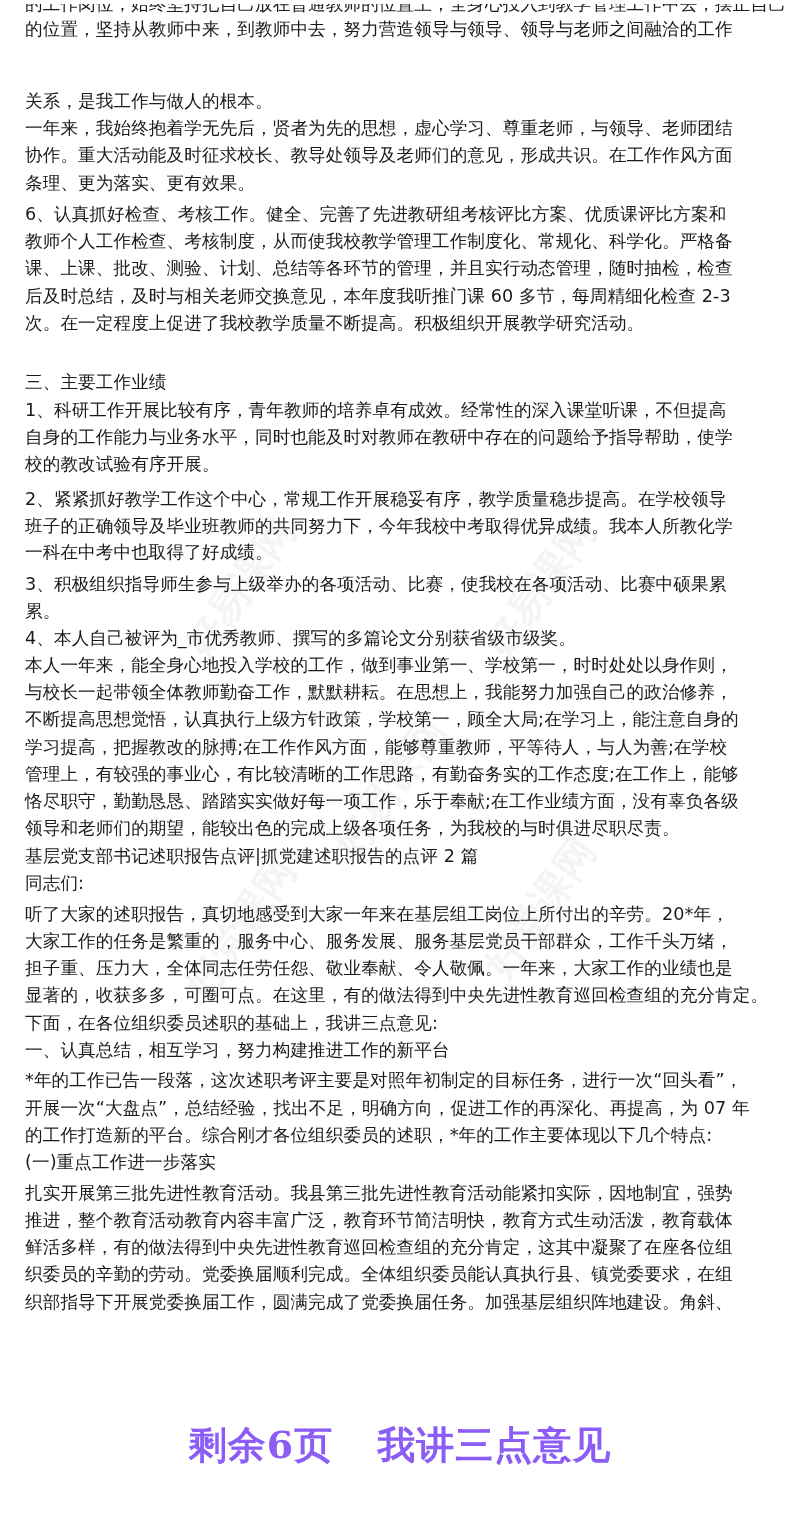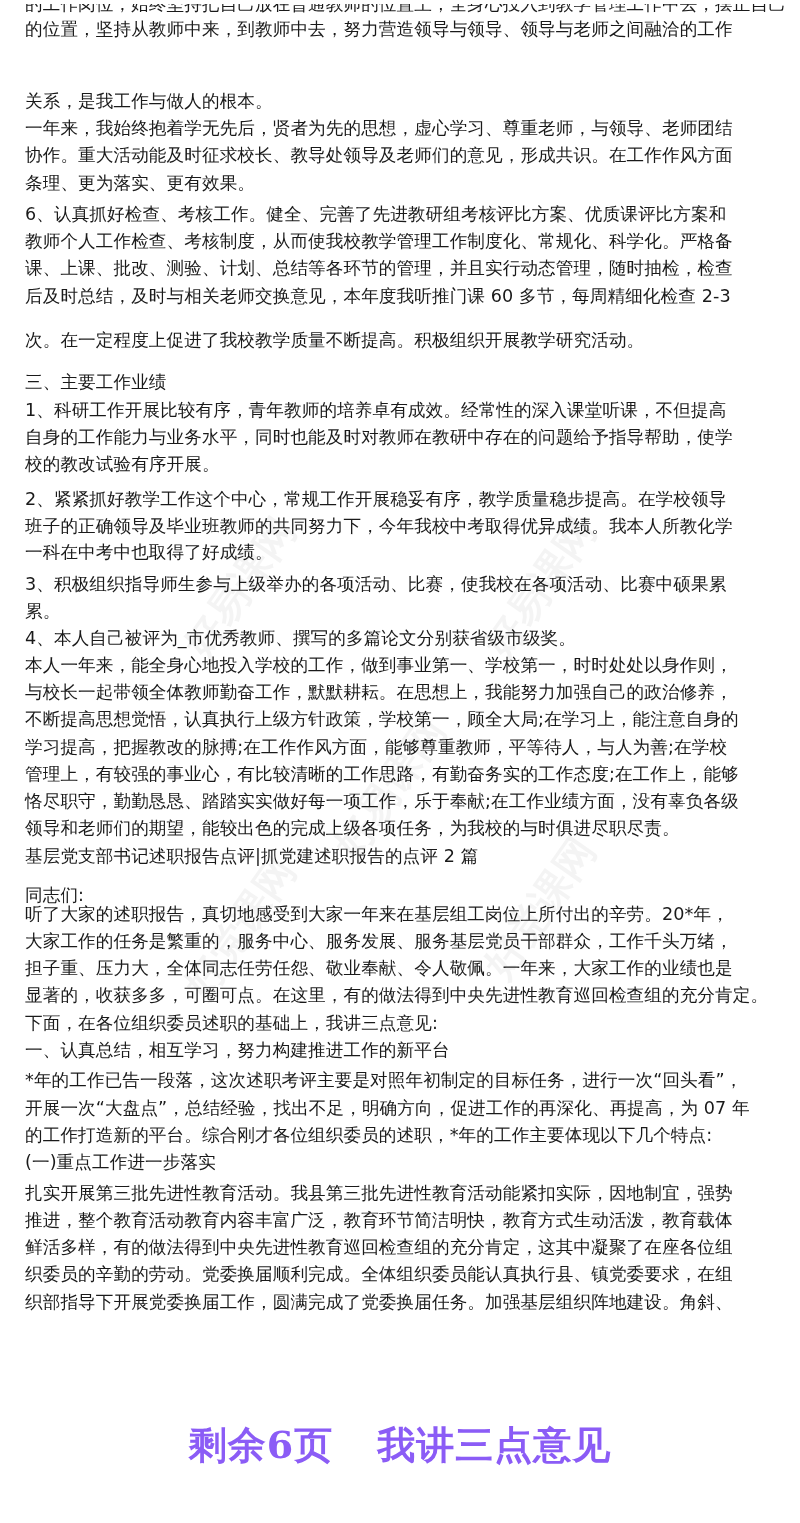--- a/index.html
+++ b/index.html
@@ -38,40 +38,40 @@
       <div class="line cut" style="top: 4px;">的工作岗位，始终坚持把自己放在普通教师的位置上，全身心投入到教学管理工作中去，摆正自己</div>
       <div class="line" style="top: 29px;">的位置，坚持从教师中来，到教师中去，努力营造领导与领导、领导与老师之间融洽的工作</div>
       <div class="line" style="top: 101px;">关系，是我工作与做人的根本。</div>
       <div class="line" style="top: 128px;">一年来，我始终抱着学无先后，贤者为先的思想，虚心学习、尊重老师，与领导、老师团结</div>
       <div class="line" style="top: 155px;">协作。重大活动能及时征求校长、教导处领导及老师们的意见，形成共识。在工作作风方面</div>
       <div class="line" style="top: 183px;">条理、更为落实、更有效果。</div>
       <div class="line" style="top: 214px;">6、认真抓好检查、考核工作。健全、完善了先进教研组考核评比方案、优质课评比方案和</div>
       <div class="line" style="top: 241px;">教师个人工作检查、考核制度，从而使我校教学管理工作制度化、常规化、科学化。严格备</div>
       <div class="line" style="top: 268px;">课、上课、批改、测验、计划、总结等各环节的管理，并且实行动态管理，随时抽检，检查</div>
       <div class="line" style="top: 296px;">后及时总结，及时与相关老师交换意见，本年度我听推门课 60 多节，每周精细化检查 2-3</div>
-      <div class="line" style="top: 340px;">次。在一定程度上促进了我校教学质量不断提高。积极组织开展教学研究活动。</div>
+      <div class="line" style="top: 323px;">次。在一定程度上促进了我校教学质量不断提高。积极组织开展教学研究活动。</div>
       <div class="line" style="top: 382px;">三、主要工作业绩</div>
       <div class="line" style="top: 410px;">1、科研工作开展比较有序，青年教师的培养卓有成效。经常性的深入课堂听课，不但提高</div>
       <div class="line" style="top: 437px;">自身的工作能力与业务水平，同时也能及时对教师在教研中存在的问题给予指导帮助，使学</div>
       <div class="line" style="top: 464px;">校的教改试验有序开展。</div>
       <div class="line" style="top: 499px;">2、紧紧抓好教学工作这个中心，常规工作开展稳妥有序，教学质量稳步提高。在学校领导</div>
       <div class="line" style="top: 526px;">班子的正确领导及毕业班教师的共同努力下，今年我校中考取得优异成绩。我本人所教化学</div>
       <div class="line" style="top: 553px; font-family: Liberation Mono, monospace;">一科在中考中也取得了好成绩。</div>
       <div class="line" style="top: 584px;">3、积极组织指导师生参与上级举办的各项活动、比赛，使我校在各项活动、比赛中硕果累</div>
       <div class="line" style="top: 611px;">累。</div>
       <div class="line" style="top: 638px;">4、本人自己被评为_市优秀教师、撰写的多篇论文分别获省级市级奖。</div>
       <div class="line" style="top: 665px;">本人一年来，能全身心地投入学校的工作，做到事业第一、学校第一，时时处处以身作则，</div>
       <div class="line" style="top: 692px;">与校长一起带领全体教师勤奋工作，默默耕耘。在思想上，我能努力加强自己的政治修养，</div>
       <div class="line" style="top: 719px;">不断提高思想觉悟，认真执行上级方针政策，学校第一，顾全大局;在学习上，能注意自身的</div>
       <div class="line" style="top: 747px;">学习提高，把握教改的脉搏;在工作作风方面，能够尊重教师，平等待人，与人为善;在学校</div>
       <div class="line" style="top: 774px;">管理上，有较强的事业心，有比较清晰的工作思路，有勤奋务实的工作态度;在工作上，能够</div>
       <div class="line" style="top: 801px;">恪尽职守，勤勤恳恳、踏踏实实做好每一项工作，乐于奉献;在工作业绩方面，没有辜负各级</div>
       <div class="line" style="top: 828px;">领导和老师们的期望，能较出色的完成上级各项任务，为我校的与时俱进尽职尽责。</div>
       <div class="line" style="top: 856px;">基层党支部书记述职报告点评|抓党建述职报告的点评 2 篇</div>
-      <div class="line" style="top: 883px; margin-top: 12px;">同志们:</div>
+      <div class="line" style="top: 883px;">同志们:</div>
       <div class="line" style="top: 914px;">听了大家的述职报告，真切地感受到大家一年来在基层组工岗位上所付出的辛劳。20*年，</div>
       <div class="line" style="top: 941px;">大家工作的任务是繁重的，服务中心、服务发展、服务基层党员干部群众，工作千头万绪，</div>
       <div class="line" style="top: 968px;">担子重、压力大，全体同志任劳任怨、敬业奉献、令人敬佩。一年来，大家工作的业绩也是</div>
       <div class="line" style="top: 995px;">显著的，收获多多，可圈可点。在这里，有的做法得到中央先进性教育巡回检查组的充分肯定。</div>
       <div class="line" style="top: 1023px;">下面，在各位组织委员述职的基础上，我讲三点意见:</div>
       <div class="line" style="top: 1050px;">一、认真总结，相互学习，努力构建推进工作的新平台</div>
       <div class="line" style="top: 1080px;">*年的工作已告一段落，这次述职考评主要是对照年初制定的目标任务，进行一次“回头看”，</div>
       <div class="line" style="top: 1108px;">开展一次“大盘点”，总结经验，找出不足，明确方向，促进工作的再深化、再提高，为 07 年</div>
       <div class="line" style="top: 1135px;">的工作打造新的平台。综合刚才各位组织委员的述职，*年的工作主要体现以下几个特点:</div>
       <div class="line" style="top: 1162px;">(一)重点工作进一步落实</div>

